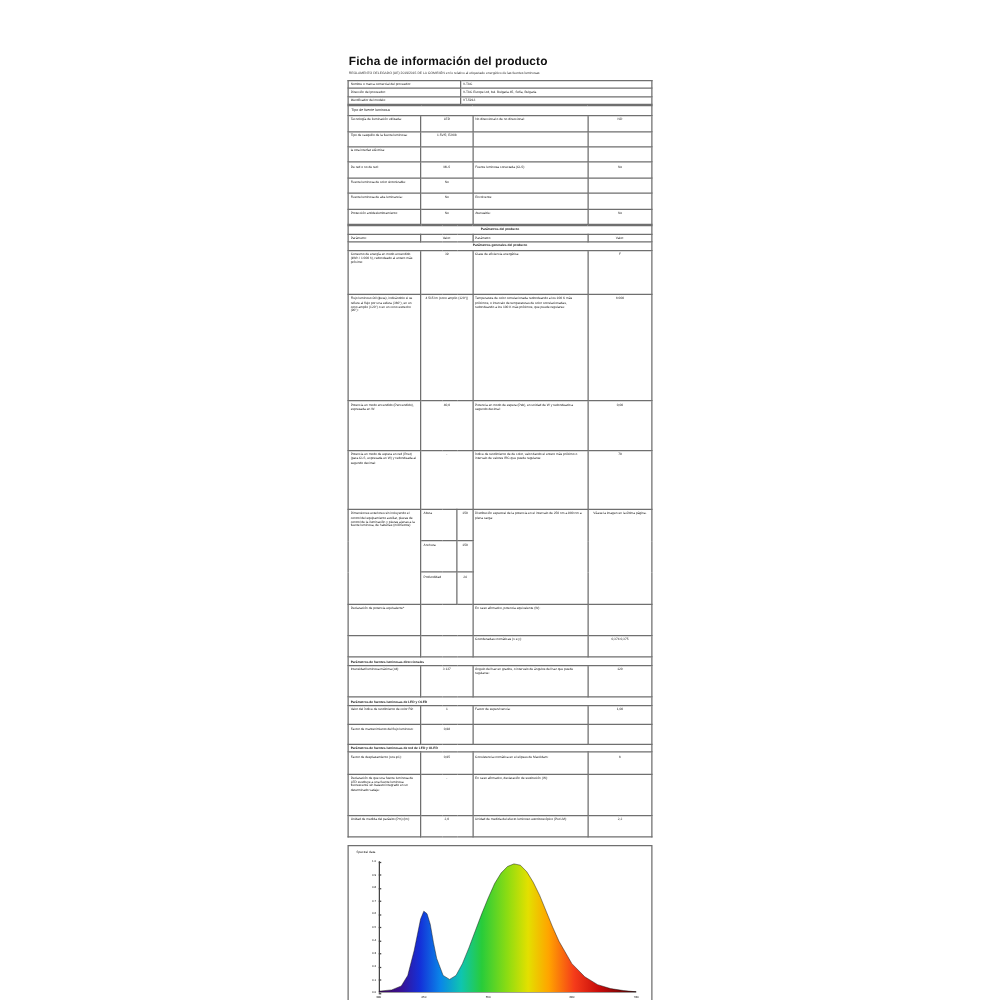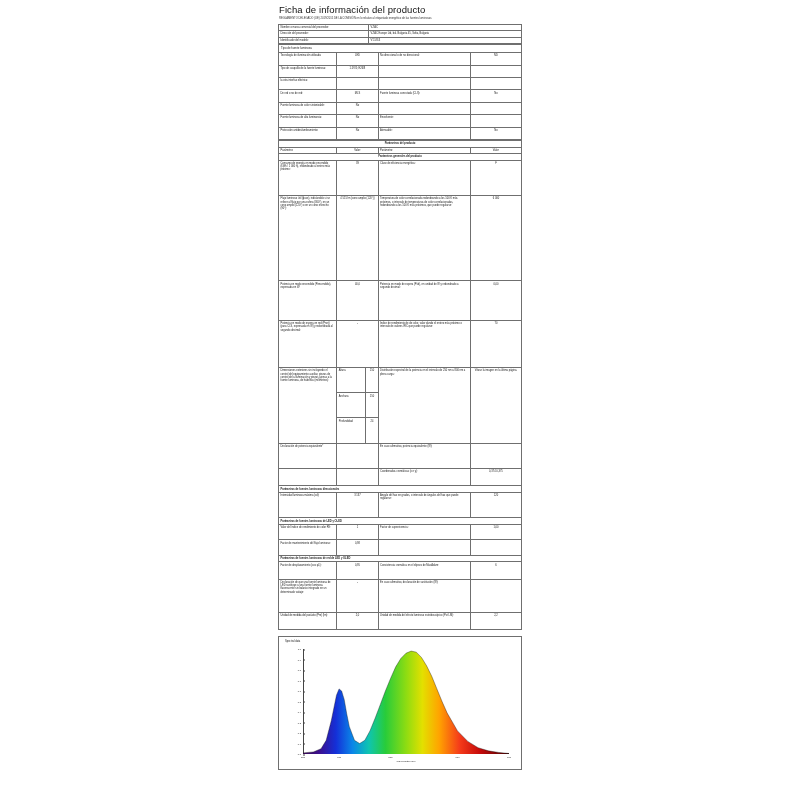--- a/index.html
+++ b/index.html
@@ -16,24 +16,25 @@
   #sheet {
     position: absolute;
     left: 277px;
     top: 0px;
     width: 246px;
     height: 800px;
     background: #ffffff;
   }
   .doc-title {
     font-size: 9.5px;
-    font-weight: normal;
+    font-weight: bold;
     color: #111;
     padding: 4px 2px 2px 2px;
     letter-spacing: 0.1px;
+    margin-top: 40px;
   }
   .doc-sub {
     font-size: 2.7px;
     color: #333;
     line-height: 1.35;
     padding: 0 2px 3px 2px;
   }
   table.main {
     border-collapse: collapse;
     width: 244px;

